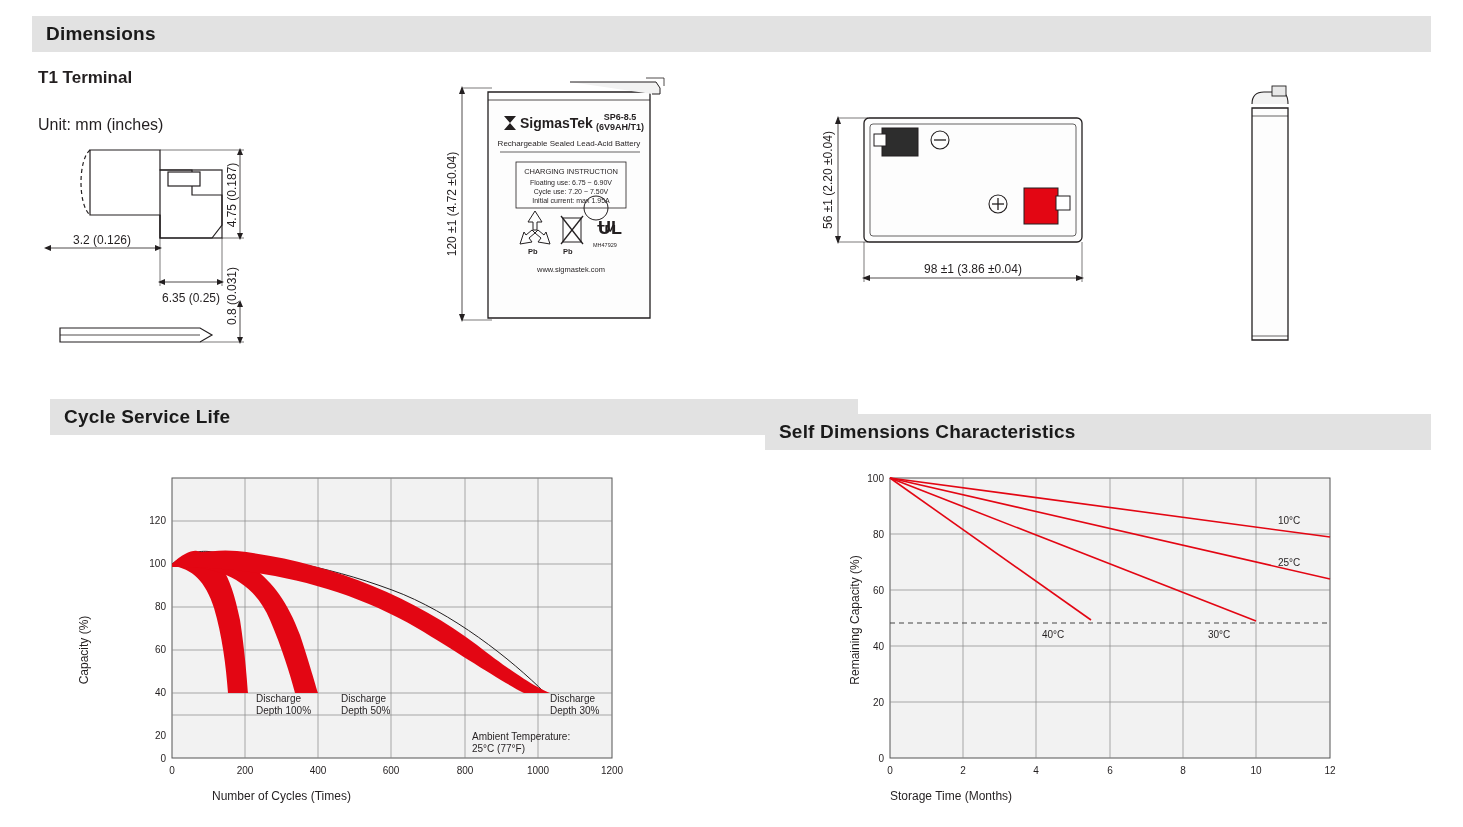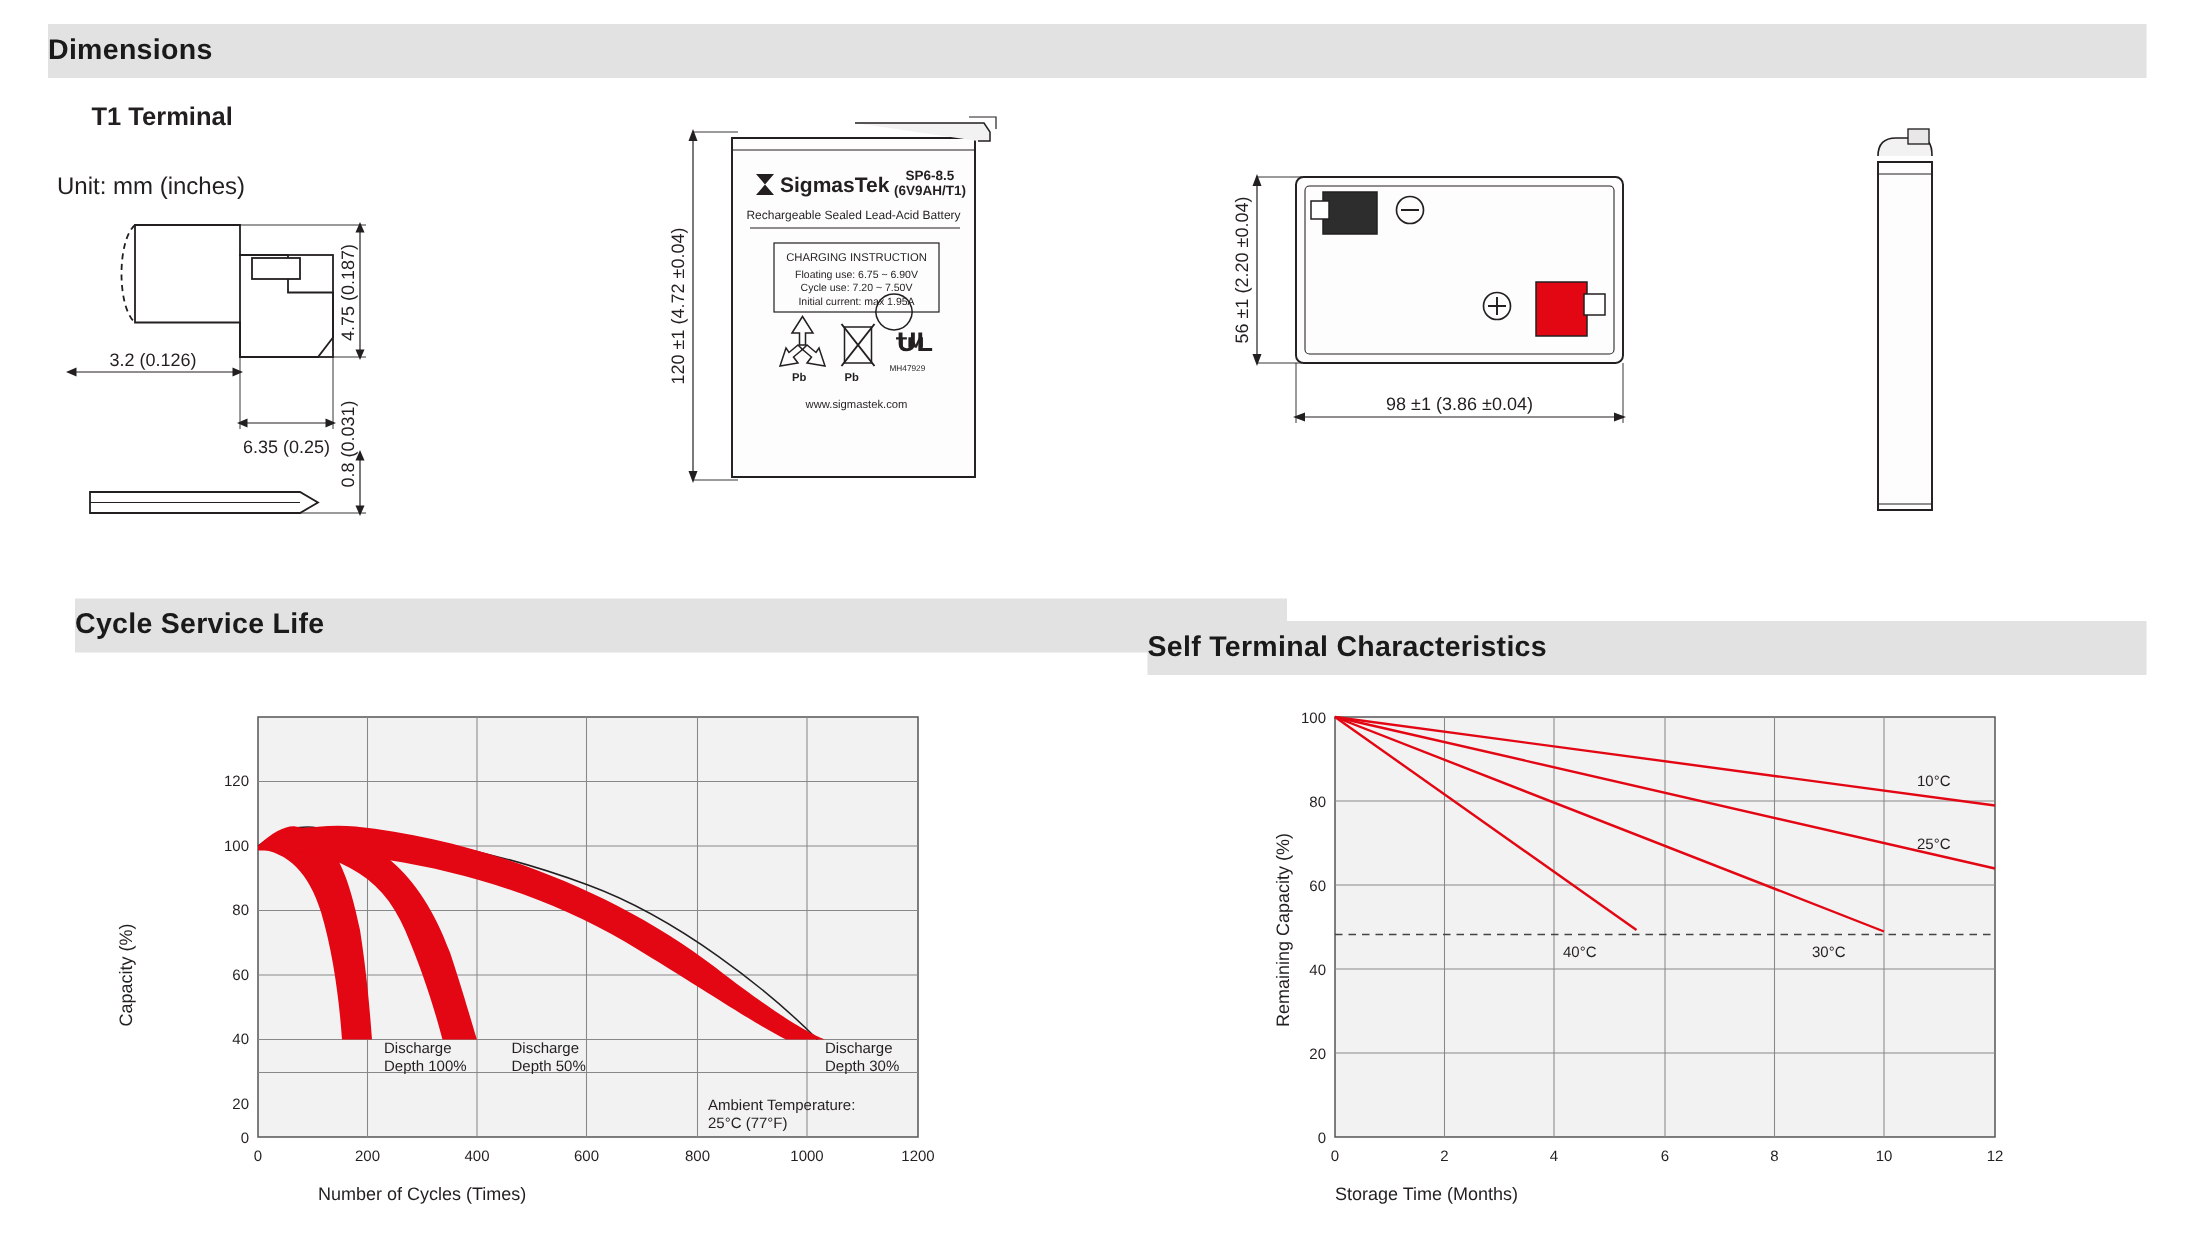--- a/index.html
+++ b/index.html
@@ -13,41 +13,41 @@
     font-family: "Liberation Sans", sans-serif;
     color: #231f20;
     position: relative;
     overflow: hidden;
   }
   .section-bar {
     background: #e2e2e2;
     height: 36px;
     display: flex;
     align-items: center;
+    padding-left: 14px;
     box-sizing: border-box;
   }
   .section-bar .title {
     font-size: 19px;
     font-weight: bold;
     color: #1a1a1a;
     letter-spacing: 0.2px;
   }
   #dimensions-bar {
     position: absolute;
     left: 32px;
     top: 16px;
     width: 1399px;
   }
   #terminal-label {
     position: absolute;
     left: 38px;
     top: 68px;
     font-size: 17px;
     font-weight: bold;
-    margin-left: 23px;
   }
   #unit-label {
     position: absolute;
     left: 38px;
     top: 92px;
     font-size: 16px;
     margin-top: 24px;
   }
   .svgbox { position: absolute; }
 
@@ -278,21 +278,21 @@
     <text x="518" y="254">Depth 30%</text>
     <text x="440" y="280">Ambient Temperature:</text>
     <text x="440" y="292">25°C (77°F)</text>
   </g>
 
   <text x="56" y="190" font-size="12" text-anchor="middle" transform="rotate(-90 56 190)">Capacity (%)</text>
   <text x="180" y="340" font-size="12" text-anchor="start">Number of Cycles (Times)</text>
 </svg>
 
 <div class="section-bar" id="self-bar">
-  <span class="title">Self Terminal Characteristics</span>
+  <span class="title">Self Dimensions Characteristics</span>
 </div>
 
 <svg class="svgbox" id="self-chart" width="666" height="360" viewBox="0 0 666 360">
 
   <rect x="125" y="18" width="440" height="280" fill="#f2f2f2" stroke="#555" stroke-width="1"></rect>
 
   <g stroke="#888" stroke-width="0.7">
     <line x1="198" y1="18" x2="198" y2="298"></line>
     <line x1="271" y1="18" x2="271" y2="298"></line>
     <line x1="345" y1="18" x2="345" y2="298"></line>

